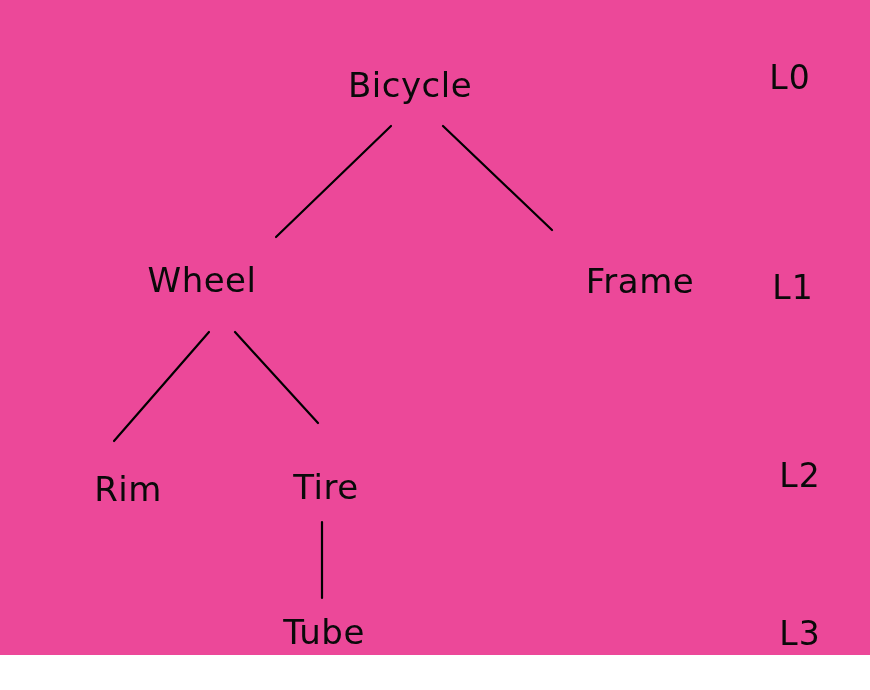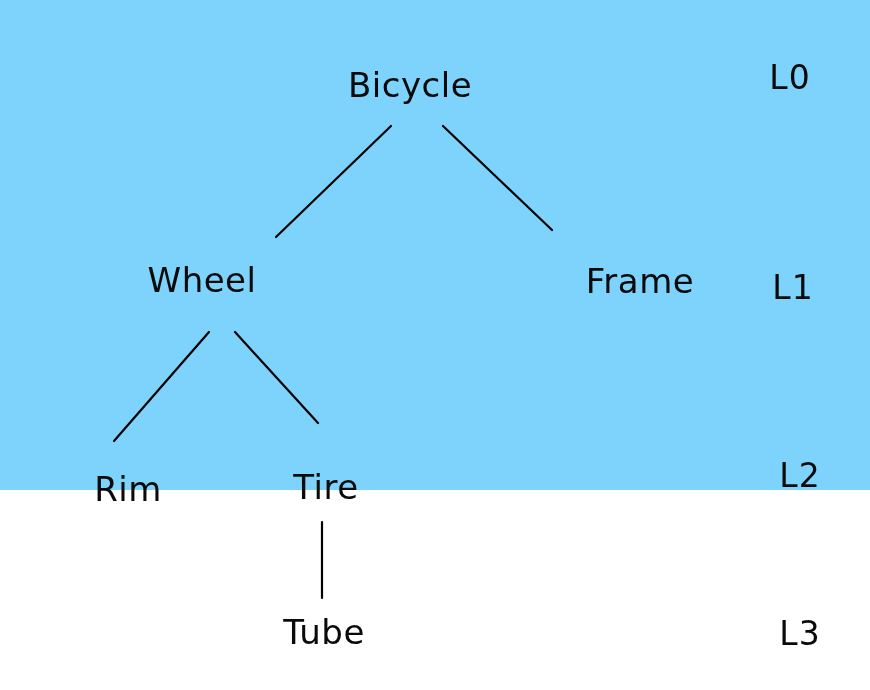--- a/index.html
+++ b/index.html
@@ -10,22 +10,22 @@
   }
   body {
     width: 870px;
     height: 690px;
     overflow: hidden;
     font-family: "DejaVu Sans", sans-serif;
   }
   #diagram-root {
     position: relative;
     width: 870px;
-    height: 490px;
-    background: #7dd3fc;
+    height: 655px;
+    background: #ec4899;
   }
   svg#tree-svg {
     position: absolute;
     top: 0;
     left: 0;
     width: 870px;
     height: 690px;
     display: block;
   }
   .edge-line {

